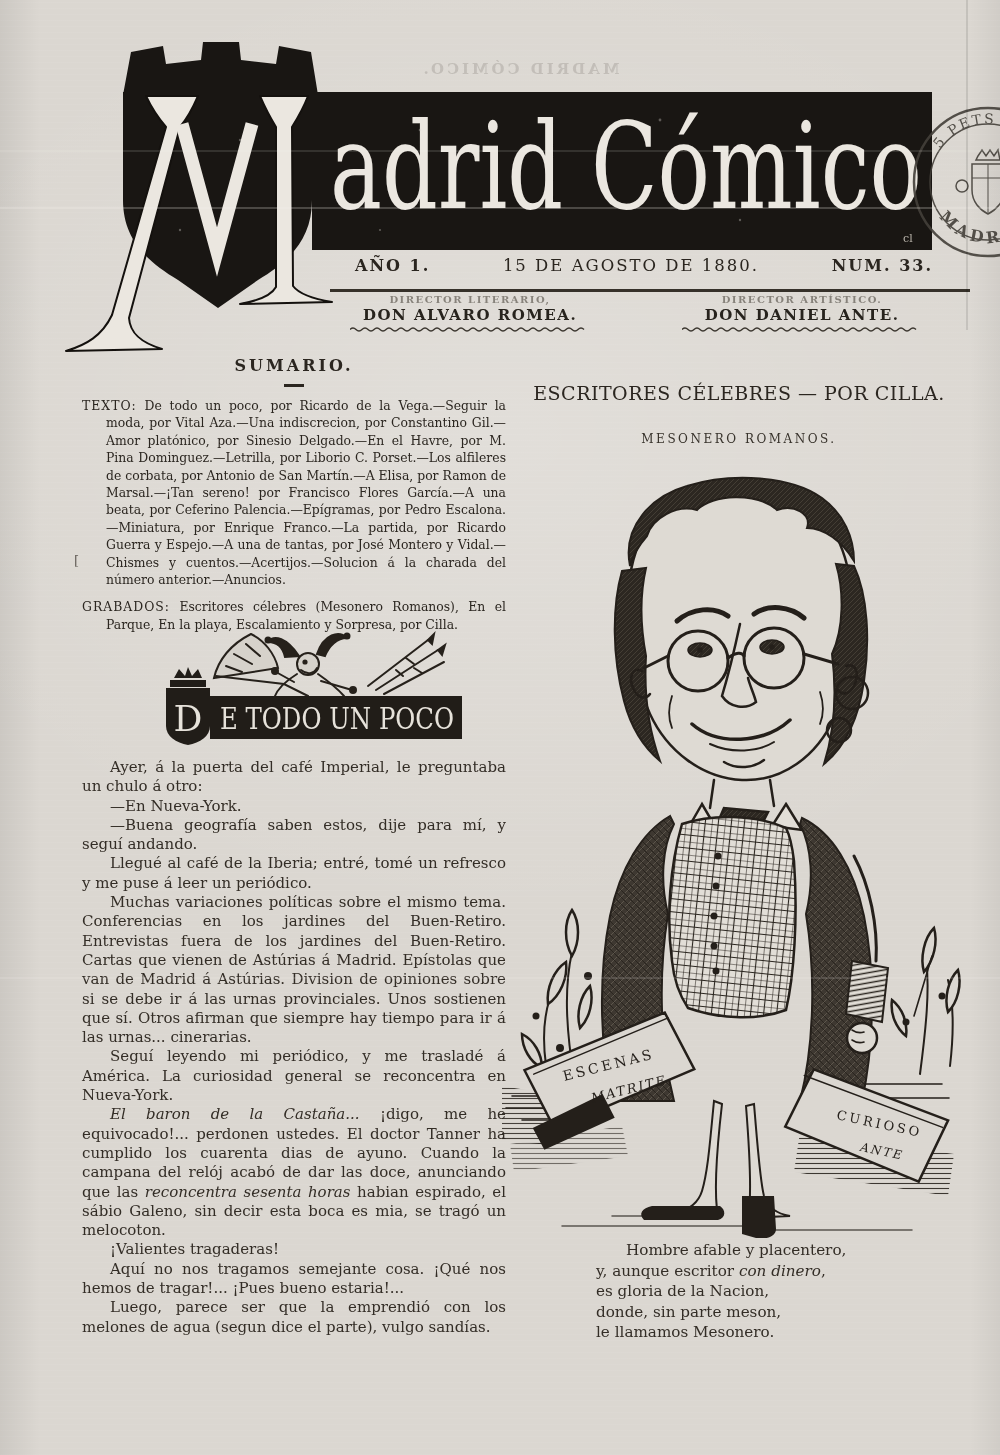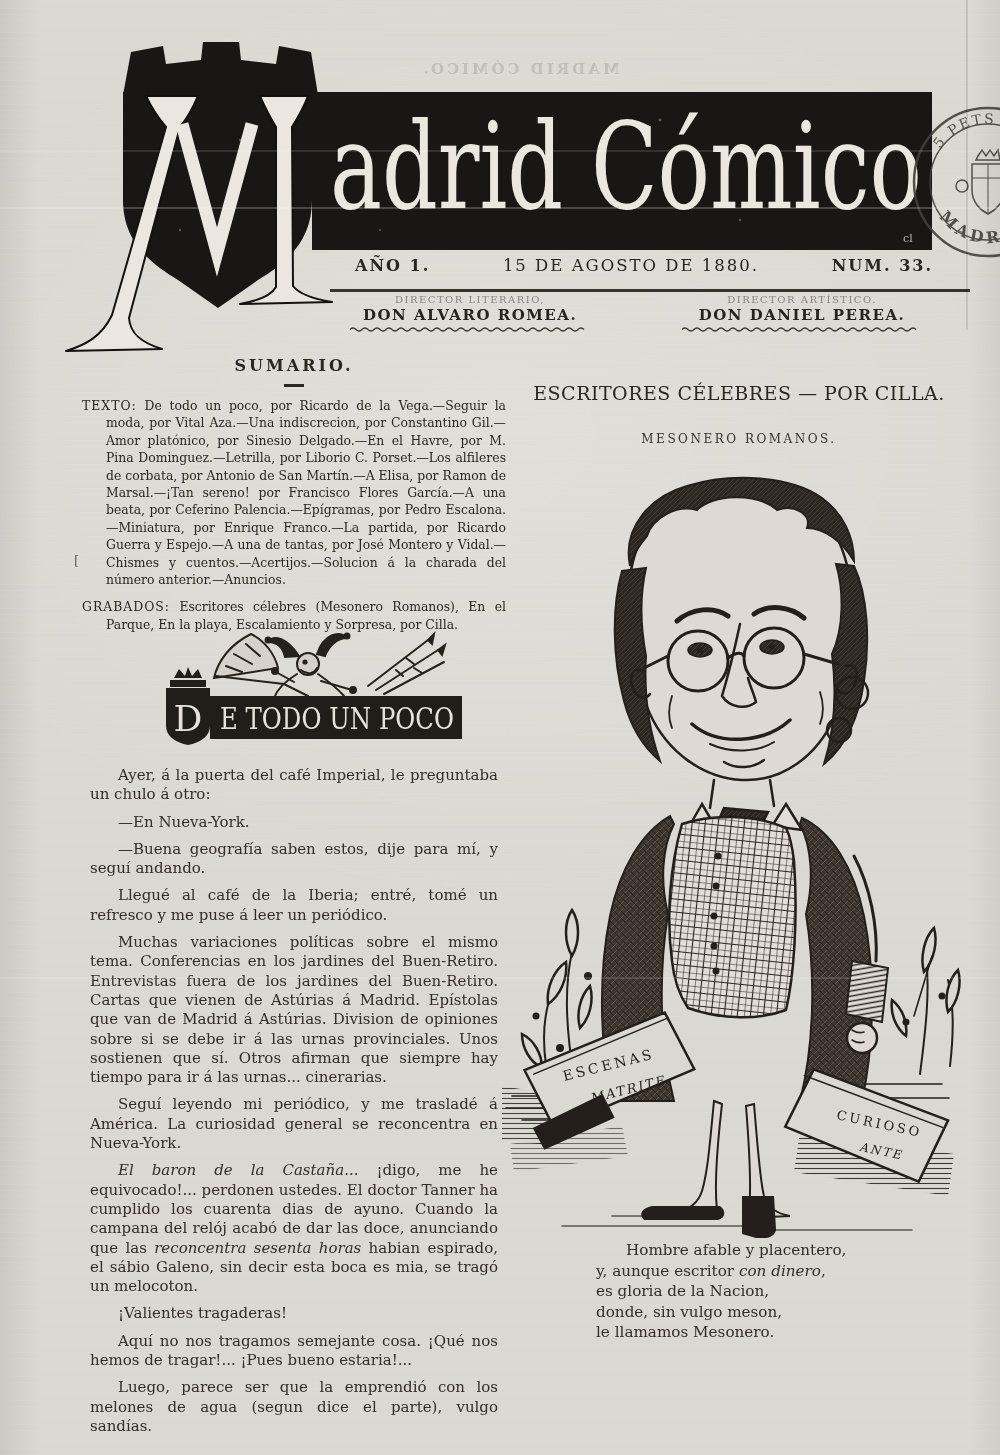--- a/index.html
+++ b/index.html
@@ -17,31 +17,31 @@
   .bleed{
     top:60px;left:360px;width:320px;text-align:center;
     transform:scaleX(-1);color:rgba(44,40,34,.15);
     font-size:15px;letter-spacing:3px;font-weight:bold;
   }
   .issue-row{top:256px;left:355px;width:578px;display:flex;justify-content:space-between;align-items:center;}
   .issue-ano,.issue-num{font-weight:bold;font-size:16px;letter-spacing:2px;color:#2a251f;}
   .issue-date{font-size:16.5px;letter-spacing:2px;color:#2a251f;}
   .head-rule{top:289px;left:330px;width:640px;height:2.5px;background:#36312a;}
   .director{width:280px;text-align:center;}
-  .director .role{font-size:10px;letter-spacing:1.5px;color:rgba(62,56,48,.55);font-weight:normal;}
+  .director .role{font-size:10px;letter-spacing:1.5px;color:rgba(62,56,48,.55);font-weight:bold;}
   .director .name{font-size:15px;letter-spacing:1.5px;font-weight:bold;color:#27231d;margin-top:1px;}
   .director svg{display:block;margin:2px auto 0;}
   .sumario{left:82px;top:356px;width:424px;}
   .sumario .s-title{text-align:center;font-weight:bold;font-size:16px;letter-spacing:3px;color:#2b2620;}
   .sumario .s-dash{width:20px;height:3px;background:#2b2620;margin:9px auto 10px;}
   .sumario p{margin:0 0 10px;font-size:12.4px;line-height:17.4px;text-align:justify;
     padding-left:24px;text-indent:-24px;color:#2b2620;}
   .sumario .lbl{font-variant:small-caps;letter-spacing:1px;}
   .article{left:82px;top:758px;width:424px;font-size:15px;line-height:19.3px;text-align:justify;color:#332d26;}
-  .article p{margin:8px;text-indent:28px;}
+  .article p{margin:0;text-indent:28px;}
   .feature-title{left:508px;top:382px;width:462px;text-align:center;font-size:19px;letter-spacing:.5px;color:#2b2620;}
   .feature-sub{left:508px;top:432px;width:462px;text-align:center;font-size:12px;letter-spacing:2.5px;color:#37322b;}
   .poem{left:596px;top:1240px;width:300px;font-size:15.2px;line-height:20.6px;color:#332d26;}
   .poem .line:first-child{text-indent:30px;}
   .crease{left:0;width:1000px;background:rgba(246,244,239,.5);height:2px;}
   .edge-line{left:966px;top:0;width:1.5px;height:330px;background:rgba(0,0,0,.1);}
   .margin-mark{left:74px;top:553px;font-size:13px;color:rgba(47,42,36,.7);}
   svg text{font-family:"DejaVu Serif", serif;}
 </style>
 </head>
@@ -109,21 +109,21 @@
 
   <div class="abs director" style="left:330px;top:294px">
     <div class="role">DIRECTOR LITERARIO,</div>
     <div class="name">DON ALVARO ROMEA.</div>
     <svg width="240" height="7" viewBox="0 0 240 7">
       <path d="M0,3.5 q3,-3 6,0 t6,0 t6,0 t6,0 t6,0 t6,0 t6,0 t6,0 t6,0 t6,0 t6,0 t6,0 t6,0 t6,0 t6,0 t6,0 t6,0 t6,0 t6,0 t6,0 t6,0 t6,0 t6,0 t6,0 t6,0 t6,0 t6,0 t6,0 t6,0 t6,0 t6,0 t6,0 t6,0 t6,0 t6,0 t6,0 t6,0 t6,0 t6,0" fill="none" stroke="#3a352e" stroke-width="1.4"></path>
     </svg>
   </div>
   <div class="abs director" style="left:662px;top:294px">
     <div class="role">DIRECTOR ARTÍSTICO.</div>
-    <div class="name">DON DANIEL PEREA.</div>
+    <div class="name">DON DANIEL ANTE.</div>
     <svg width="240" height="7" viewBox="0 0 240 7">
       <path d="M0,3.5 q3,-3 6,0 t6,0 t6,0 t6,0 t6,0 t6,0 t6,0 t6,0 t6,0 t6,0 t6,0 t6,0 t6,0 t6,0 t6,0 t6,0 t6,0 t6,0 t6,0 t6,0 t6,0 t6,0 t6,0 t6,0 t6,0 t6,0 t6,0 t6,0 t6,0 t6,0 t6,0 t6,0 t6,0 t6,0 t6,0 t6,0 t6,0 t6,0 t6,0" fill="none" stroke="#3a352e" stroke-width="1.4"></path>
     </svg>
   </div>
 
   <div class="abs sumario">
     <div class="s-title">SUMARIO.</div>
     <div class="s-dash"></div>
     <p><span class="lbl">TEXTO:</span> <span>De todo un poco, por Ricardo de la Vega.—Seguir la moda, por Vital Aza.—Una indiscrecion, por Constantino Gil.—Amor platónico, por Sinesio Delgado.—En el Havre, por M. Pina Dominguez.—Letrilla, por Liborio C. Porset.—Los alfileres de corbata, por Antonio de San Martín.—A Elisa, por Ramon de Marsal.—¡Tan sereno! por Francisco Flores García.—A una beata, por Ceferino Palencia.—Epígramas, por Pedro Escalona.—Miniatura, por Enrique Franco.—La partida, por Ricardo Guerra y Espejo.—A una de tantas, por José Montero y Vidal.—Chismes y cuentos.—Acertijos.—Solucion á la charada del número anterior.—Anuncios.</span></p>
     <p><span class="lbl">GRABADOS:</span> <span>Escritores célebres (Mesonero Romanos), En el Parque, En la playa, Escalamiento y Sorpresa, por Cilla.</span></p>
@@ -309,21 +309,21 @@
         <text x="32" y="74" font-size="13" letter-spacing="3" fill="#241f1a" stroke="none">CURIOSO</text>
         <text x="62" y="100" font-size="12" font-style="italic" letter-spacing="2" fill="#241f1a" stroke="none">ANTE</text>
       </g>
     </g>
   </svg>
 
   <div class="abs poem">
     <div class="line"><span>Hombre afable y placentero,</span></div>
     <div class="line"><span>y, aunque escritor </span><i>con dinero</i><span>,</span></div>
     <div class="line"><span>es gloria de la Nacion,</span></div>
-    <div class="line"><span>donde, sin vulgo meson,</span></div>
+    <div class="line"><span>donde, sin parte meson,</span></div>
     <div class="line"><span>le llamamos Mesonero.</span></div>
   </div>
 
   <div class="abs crease" style="top:150px;opacity:.25"></div>
   <div class="abs crease" style="top:207px;opacity:.45"></div>
   <div class="abs crease" style="top:977px;opacity:.3"></div>
   <div class="abs edge-line"></div>
 
 </div>
 

